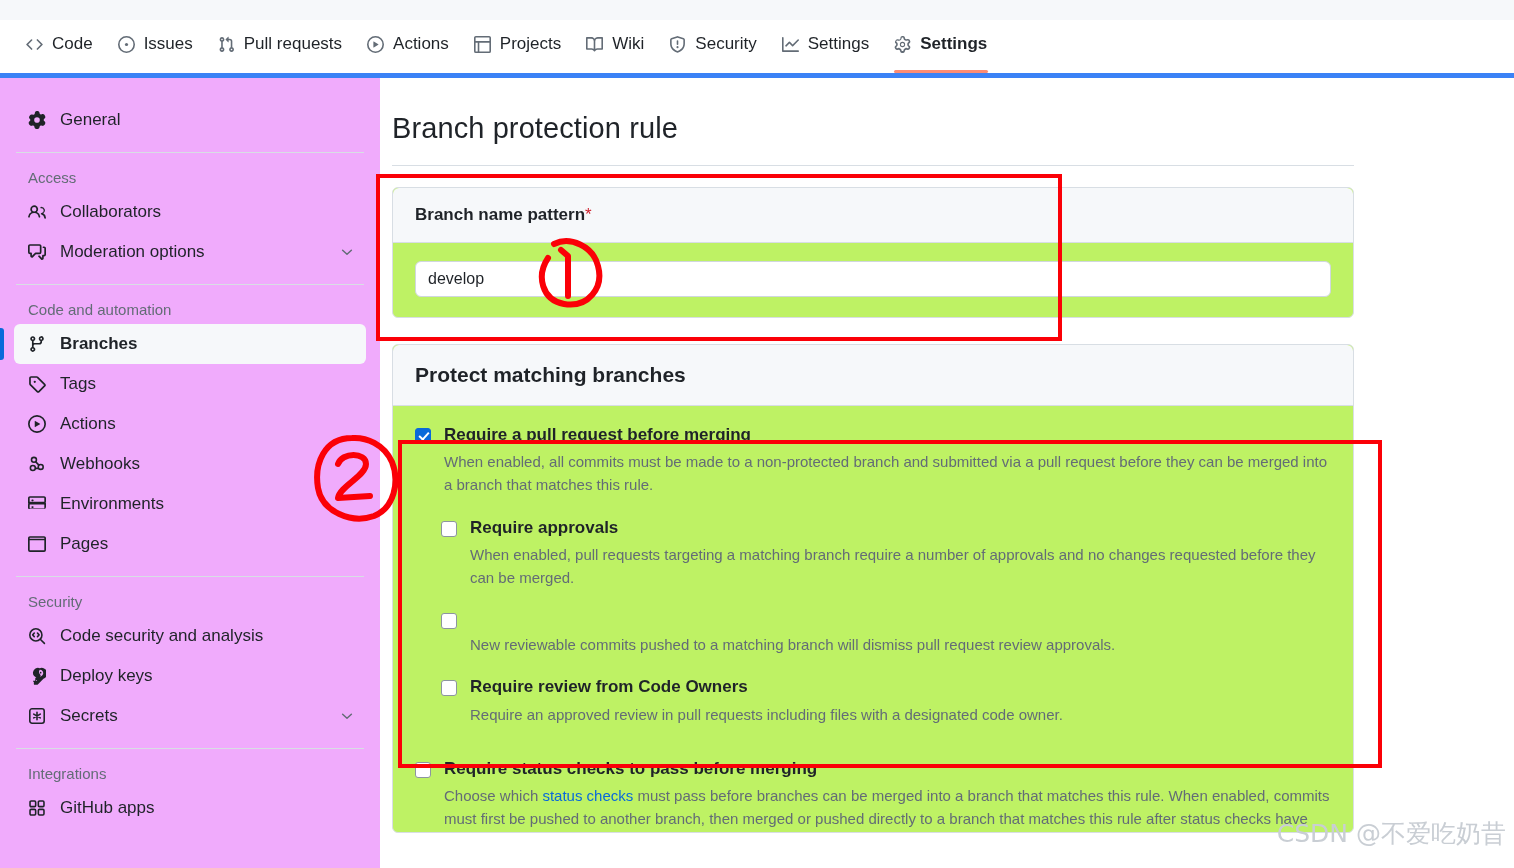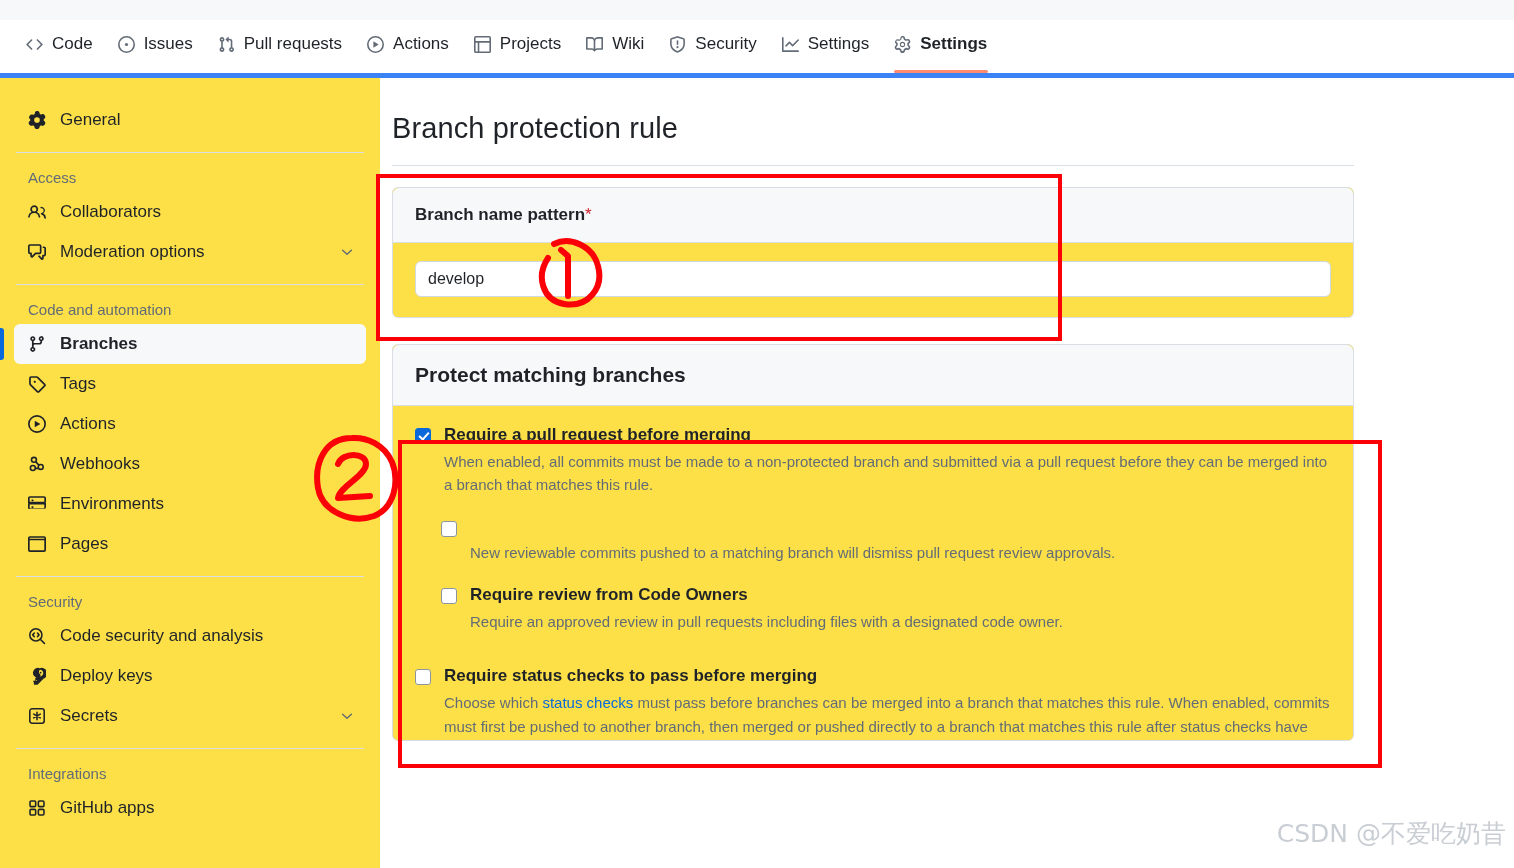--- a/index.html
+++ b/index.html
@@ -40,21 +40,21 @@
     left: 12px; right: 12px; bottom: -13px;
     height: 3px; background: #fd8c73; border-radius: 2px;
   }
   .nav-ico { width: 17px; height: 17px; display: block; color: #636c76; flex: none; }
   .nav-ico svg { display: block; width: 17px; height: 17px; }
 
   
   .sidebar {
     position: absolute; left: 0; top: 78px;
     width: 380px; height: 790px;
-    background: #fde047;
+    background: #f0abfc;
     padding: 22px 14px 0 14px;
   }
   .side-row {
     display: flex; align-items: center; gap: 14px;
     height: 40px; padding: 0 12px 0 14px;
     border-radius: 6px; font-size: 17px; color: #1f2328;
     cursor: pointer; position: relative;
   }
   .side-row.active { background: #f6f8fa; font-weight: 700; }
   .side-row.active::before {
@@ -82,21 +82,21 @@
   .page-title {
     font-size: 29px; font-weight: 400; color: #1f2328;
     margin: 34px 0 0 0; letter-spacing: .1px;
   }
   .title-rule {
     height: 1px; background: #d8dee4; margin: 20px 0 0 0; width: 962px;
   }
 
   .panel {
     border: 1px solid #d8dee4; border-radius: 6px;
-    background: #fde047; width: 962px;
+    background: #bef264; width: 962px;
   }
   .panel-head {
     background: #f6f8fa; border-bottom: 1px solid #d8dee4;
     border-radius: 6px 6px 0 0;
     padding: 17px 22px; font-size: 17px; font-weight: 600;
   }
   .req-star { color: #cf222e; font-weight: 400; }
   .panel-body { padding: 18px 22px 20px 22px; }
 
   .text-input {
@@ -419,20 +419,27 @@
     <div class="rules">
 
       <div class="rule">
         <div class="rule-line">
           <div class="cbx checked"></div>
           <div class="rule-title">Require a pull request before merging</div>
         </div>
         <div class="rule-desc">When enabled, all commits must be made to a non-protected branch and submitted via a pull request before they can be merged into a branch that matches this rule.</div>
       </div>
 
+      <div class="rule sub">
+        <div class="rule-line">
+          <div class="cbx"></div>
+          <div class="rule-title">Require approvals</div>
+        </div>
+        <div class="rule-desc">When enabled, pull requests targeting a matching branch require a number of approvals and no changes requested before they can be merged.</div>
+      </div>
 
       <div class="rule sub">
         <div class="rule-line">
           <div class="cbx"></div>
         </div>
         <div class="rule-desc">New reviewable commits pushed to a matching branch will dismiss pull request review approvals.</div>
       </div>
 
       <div class="rule sub">
         <div class="rule-line">

